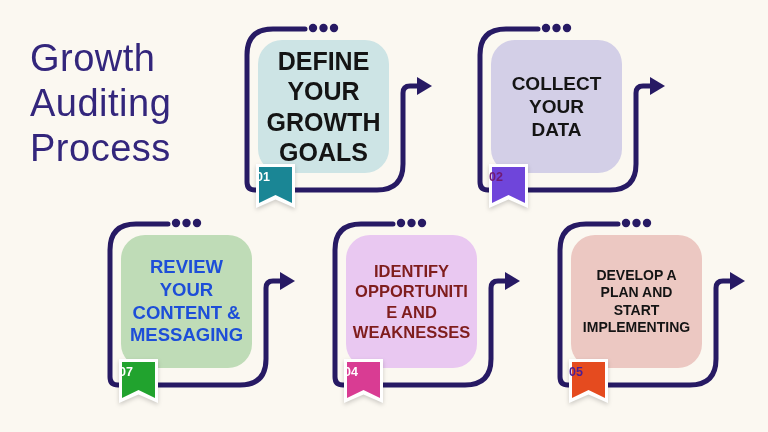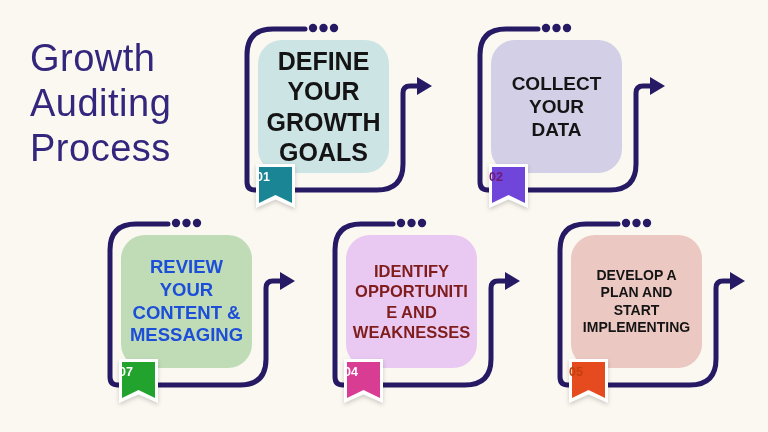--- a/index.html
+++ b/index.html
@@ -143,17 +143,17 @@
     </svg>
     <div class="card" style="background: rgb(236, 200, 194); color: rgb(20, 20, 20);">DEVELOP A
 PLAN AND
 START
 IMPLEMENTING</div>
     <div class="ribbon">
       <svg viewBox="0 0 39 46" width="39" height="46">
         <path d="M0,0 H39 V44 L19.5,35.5 L0,44 Z" style="fill: rgb(255, 255, 255);"></path>
         <path d="M3,3 H36 V39 L19.5,31 L3,39 Z" style="fill: rgb(229, 75, 31);"></path>
       </svg>
-      <span class="num" style="color: #c2410c;">05</span>
+      <span class="num" style="color: #4c1d95;">05</span>
     </div>
   </div>
 
 </div>
 
 </body></html>

